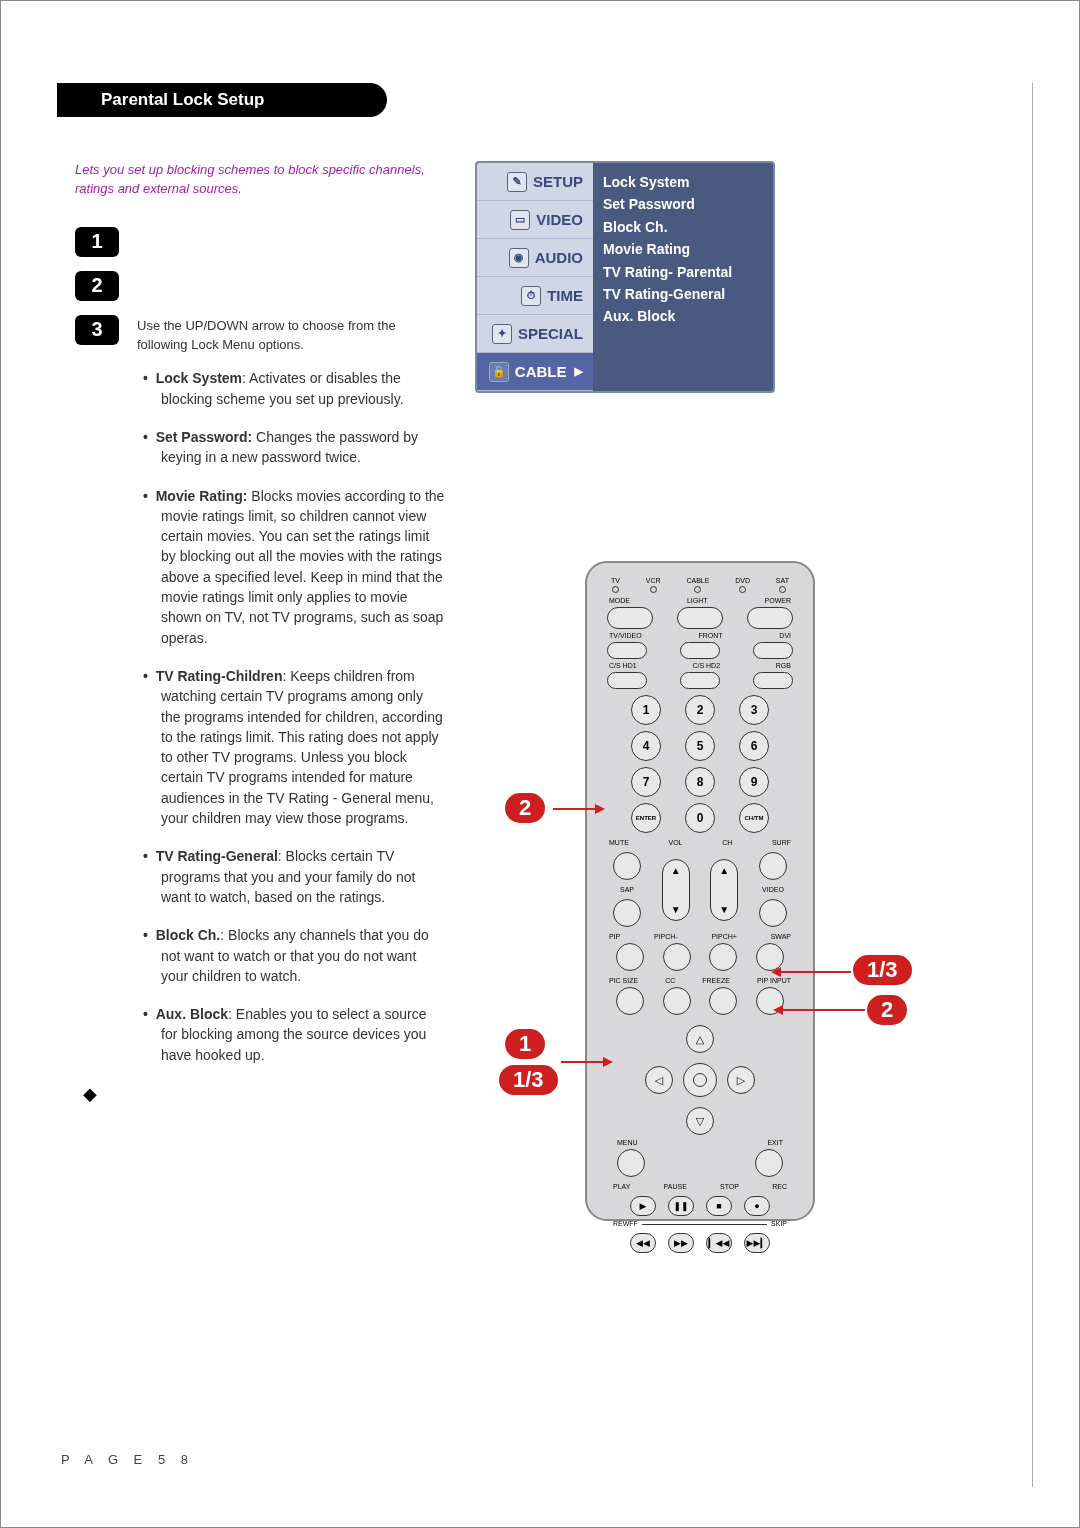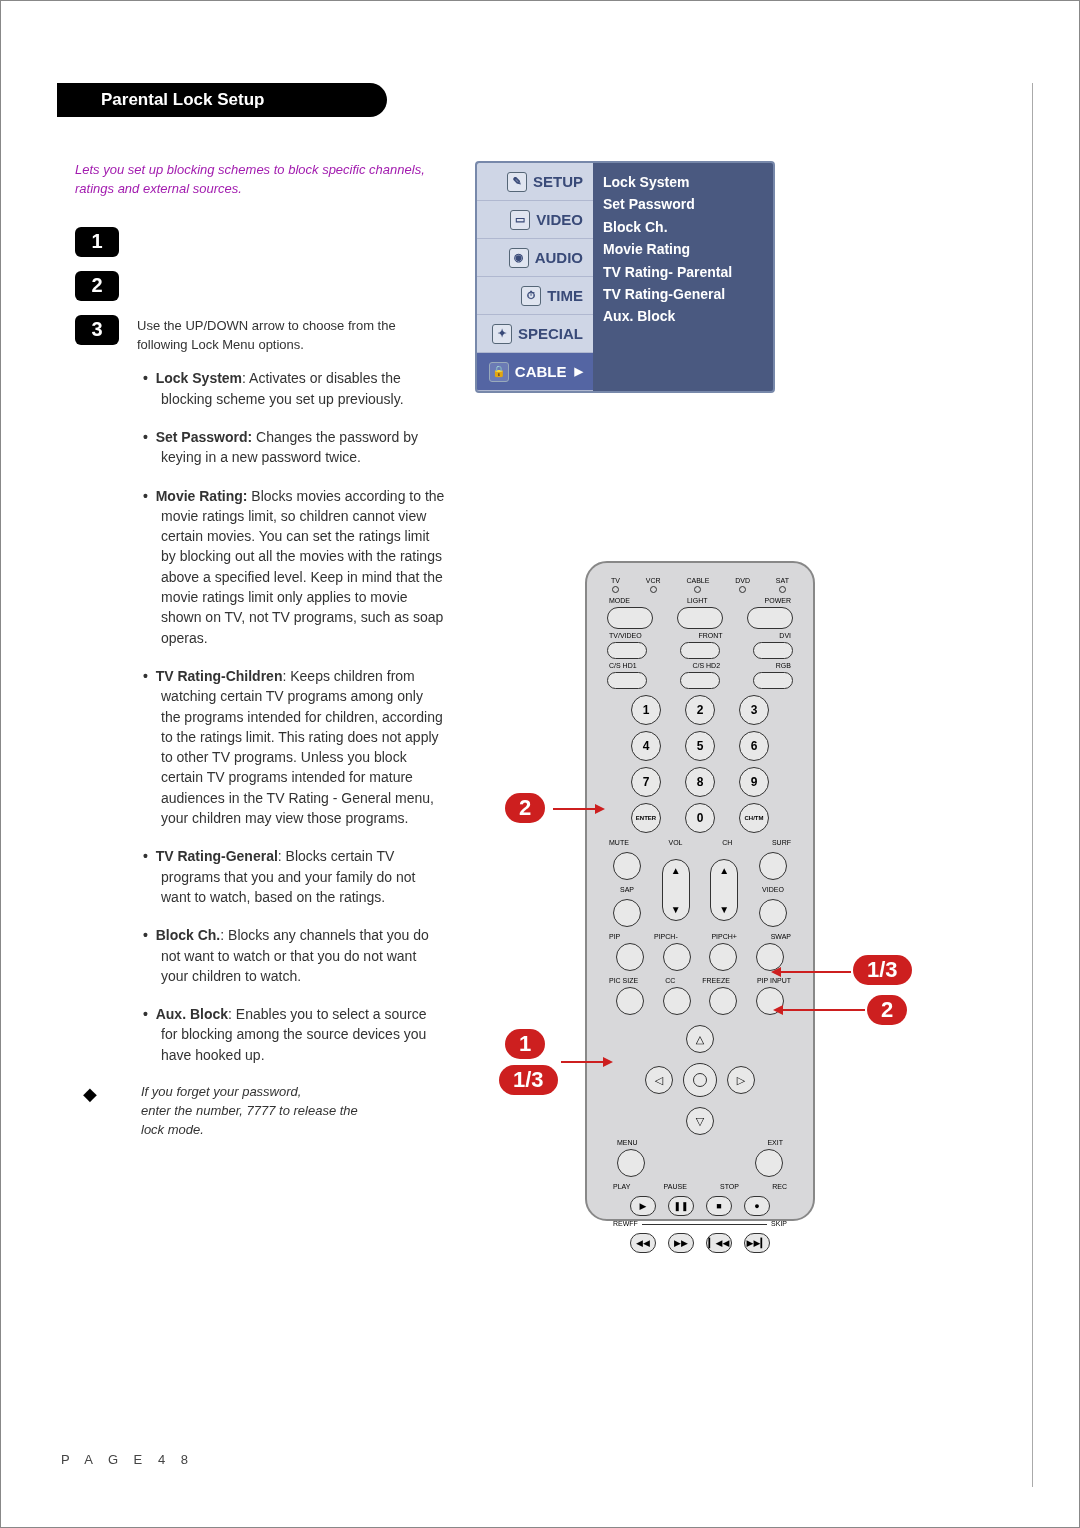--- a/index.html
+++ b/index.html
@@ -97,23 +97,20 @@
           <div class="bullet-item"><span class="dot">•&nbsp;&nbsp;</span><span class="bt">Set Password:</span><span> Changes the password by keying in a new password twice.</span></div>
           <div class="bullet-item"><span class="dot">•&nbsp;&nbsp;</span><span class="bt">Movie Rating:</span><span> Blocks movies according to the movie ratings limit, so children cannot view certain movies. You can set the ratings limit by blocking out all the movies with the ratings above a specified level. Keep in mind that the movie ratings limit only applies to movie shown on TV, not TV programs, such as soap operas.</span></div>
           <div class="bullet-item"><span class="dot">•&nbsp;&nbsp;</span><span class="bt">TV Rating-Children</span><span>: Keeps children from watching certain TV programs among only the programs intended for children, according to the ratings limit. This rating does not apply to other TV programs. Unless you block certain TV programs intended for mature audiences in the TV Rating - General menu, your children may view those programs.</span></div>
           <div class="bullet-item"><span class="dot">•&nbsp;&nbsp;</span><span class="bt">TV Rating-General</span><span>: Blocks certain TV programs that you and your family do not want to watch, based on the ratings.</span></div>
           <div class="bullet-item"><span class="dot">•&nbsp;&nbsp;</span><span class="bt">Block Ch.</span><span>: Blocks any channels that you do not want to  watch or that you do not want your children to watch.</span></div>
           <div class="bullet-item"><span class="dot">•&nbsp;&nbsp;</span><span class="bt">Aux. Block</span><span>: Enables you to select a source for blocking among the source devices you have hooked up.</span></div>
         </div>
 
         <div class="note-row">
           <div class="note-diamond">◆</div>
-          <div class="note-text" style="white-space:pre-line;">If you forget your password,
-enter the number, 7777 to release the
-lock mode.</div>
         </div>
       </div>
 
       <div class="right-col">
 
         <div class="osd">
           <div class="osd-left">
             <div class="osd-item">
                 <span class="osd-icon">✎</span>
                 <span>SETUP</span>
@@ -320,15 +317,15 @@
           <div class="arrow-line" style="top:500px; left:-24px; width:50px;"></div>
 
           <div class="callout" style="top:394px; left:268px;">1/3</div>
           <div class="callout" style="top:434px; left:282px;">2</div>
           <div class="arrow-line rev" style="top:410px; left:188px; width:78px;"></div>
           <div class="arrow-line rev" style="top:448px; left:190px; width:90px;"></div>
         </div>
       </div>
     </div>
 
-    <div class="page-num">P A G E   4 8</div>
+    <div class="page-num">P A G E   5 8</div>
   </div>
 </div>
 
 </body></html>

